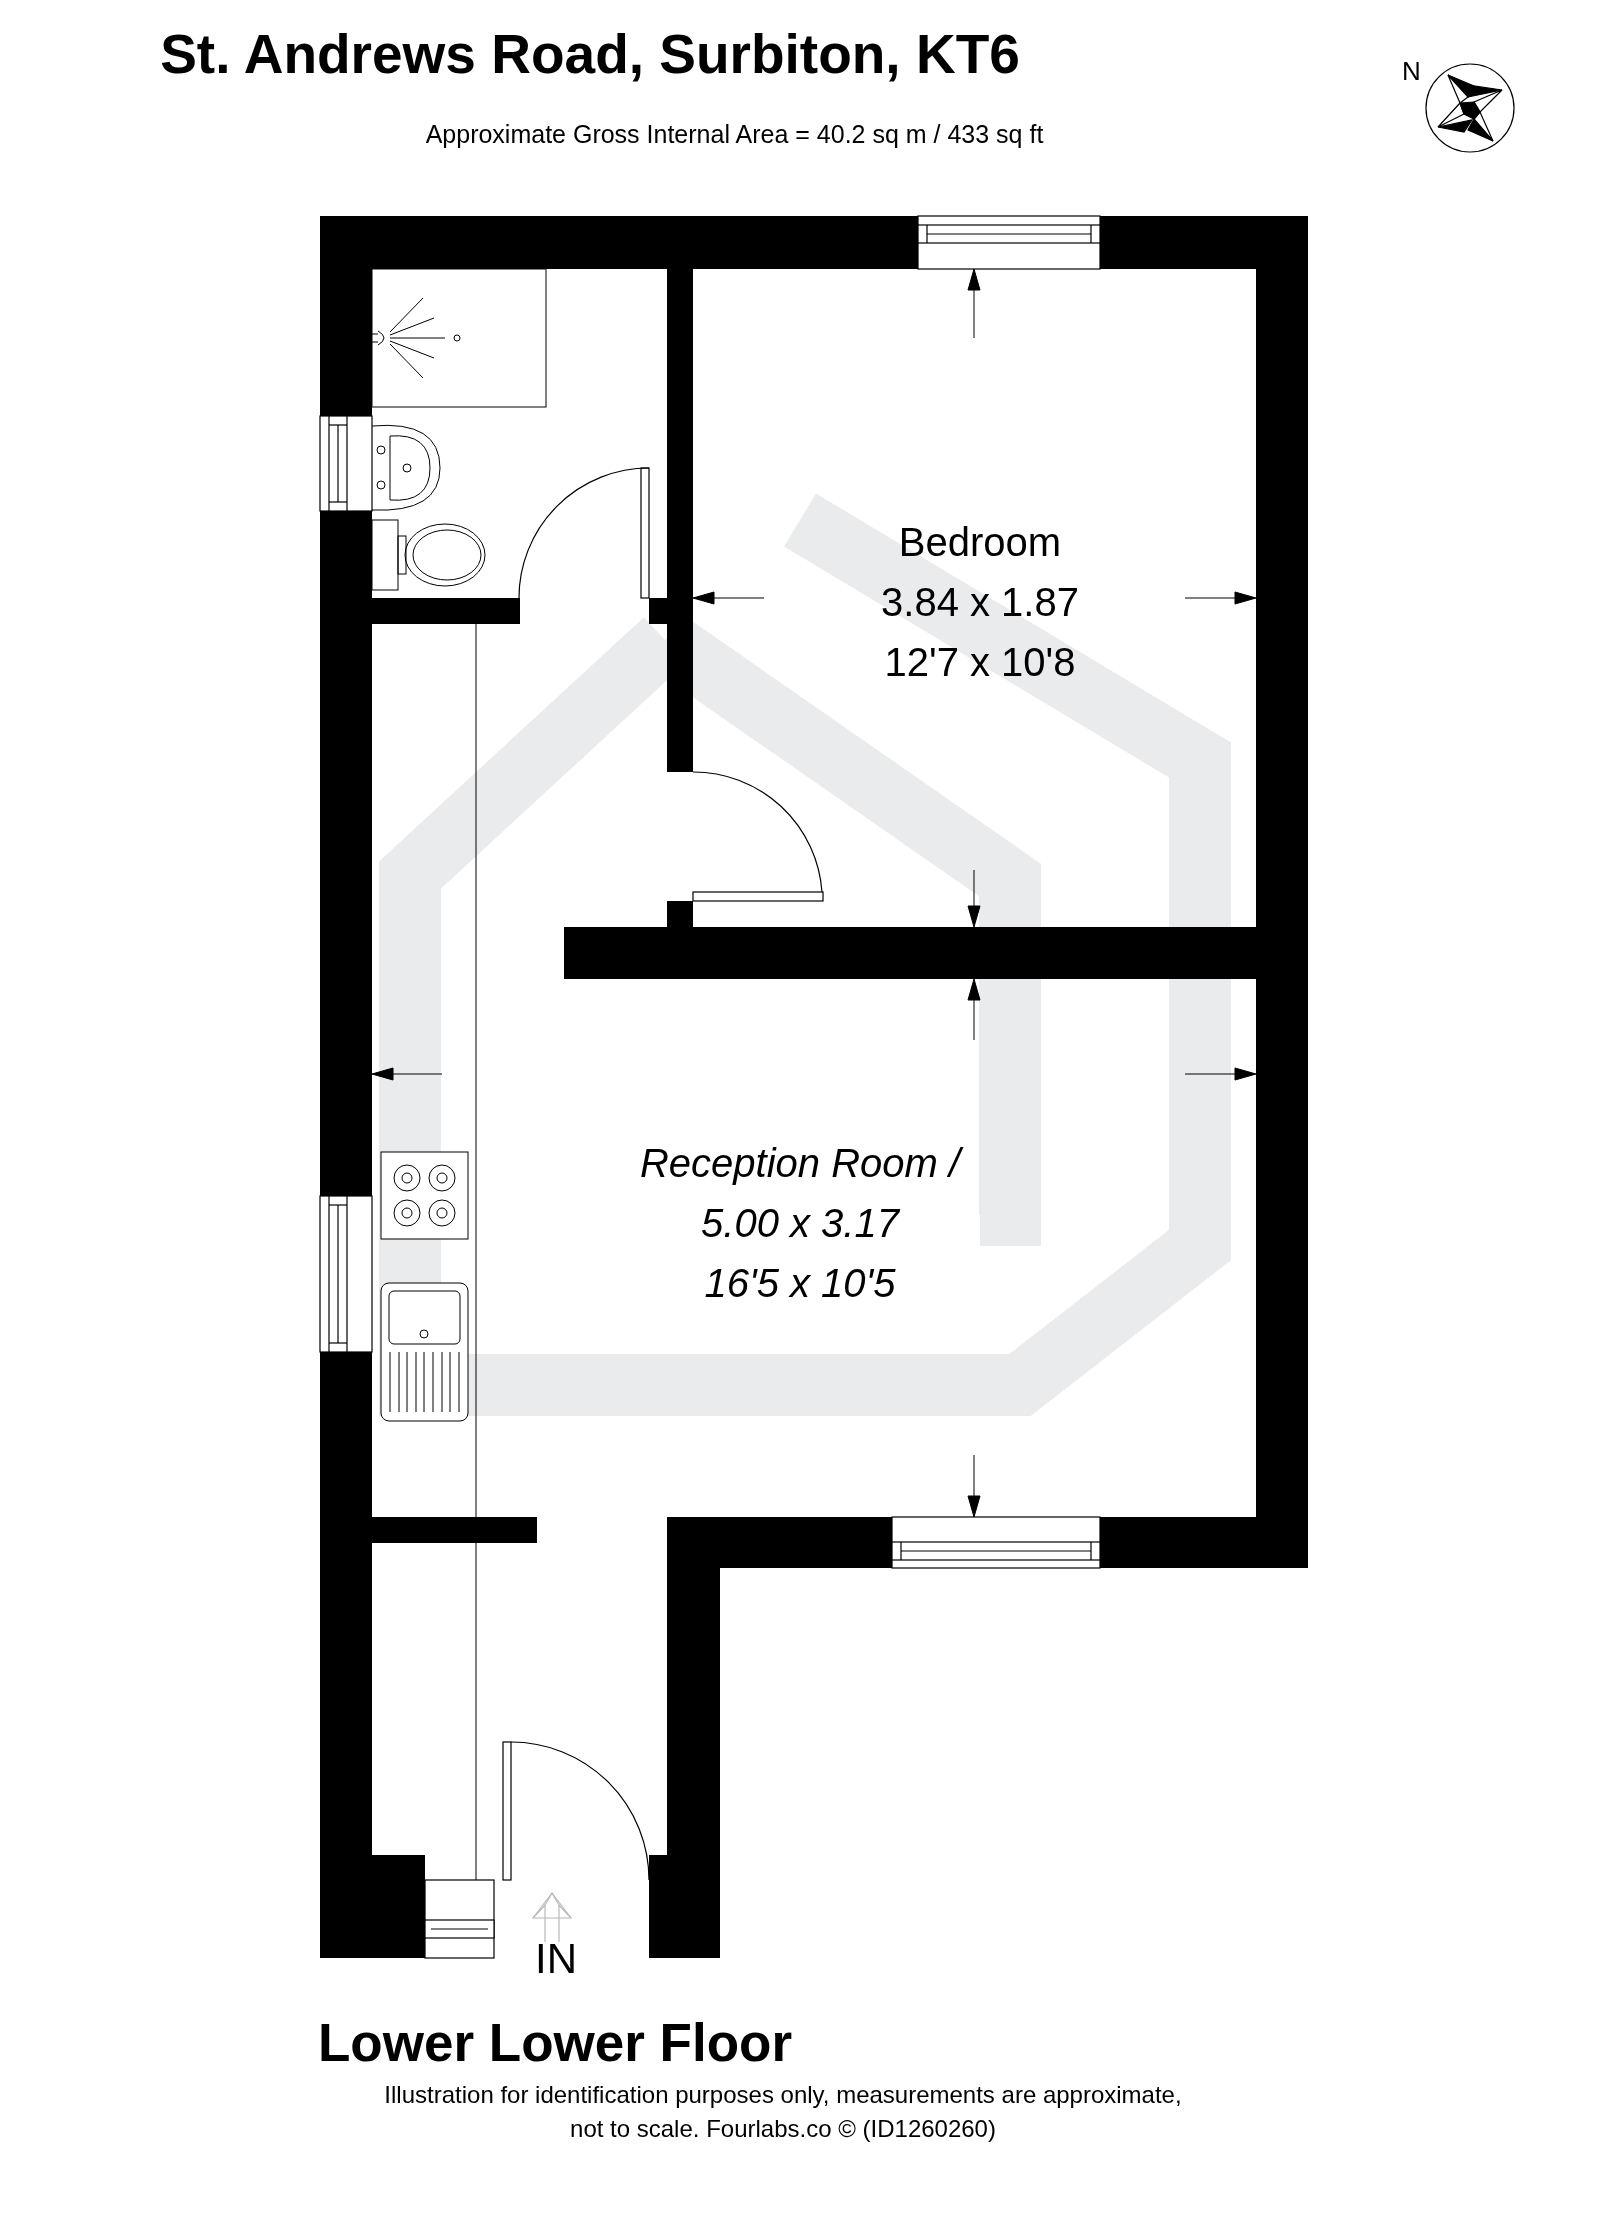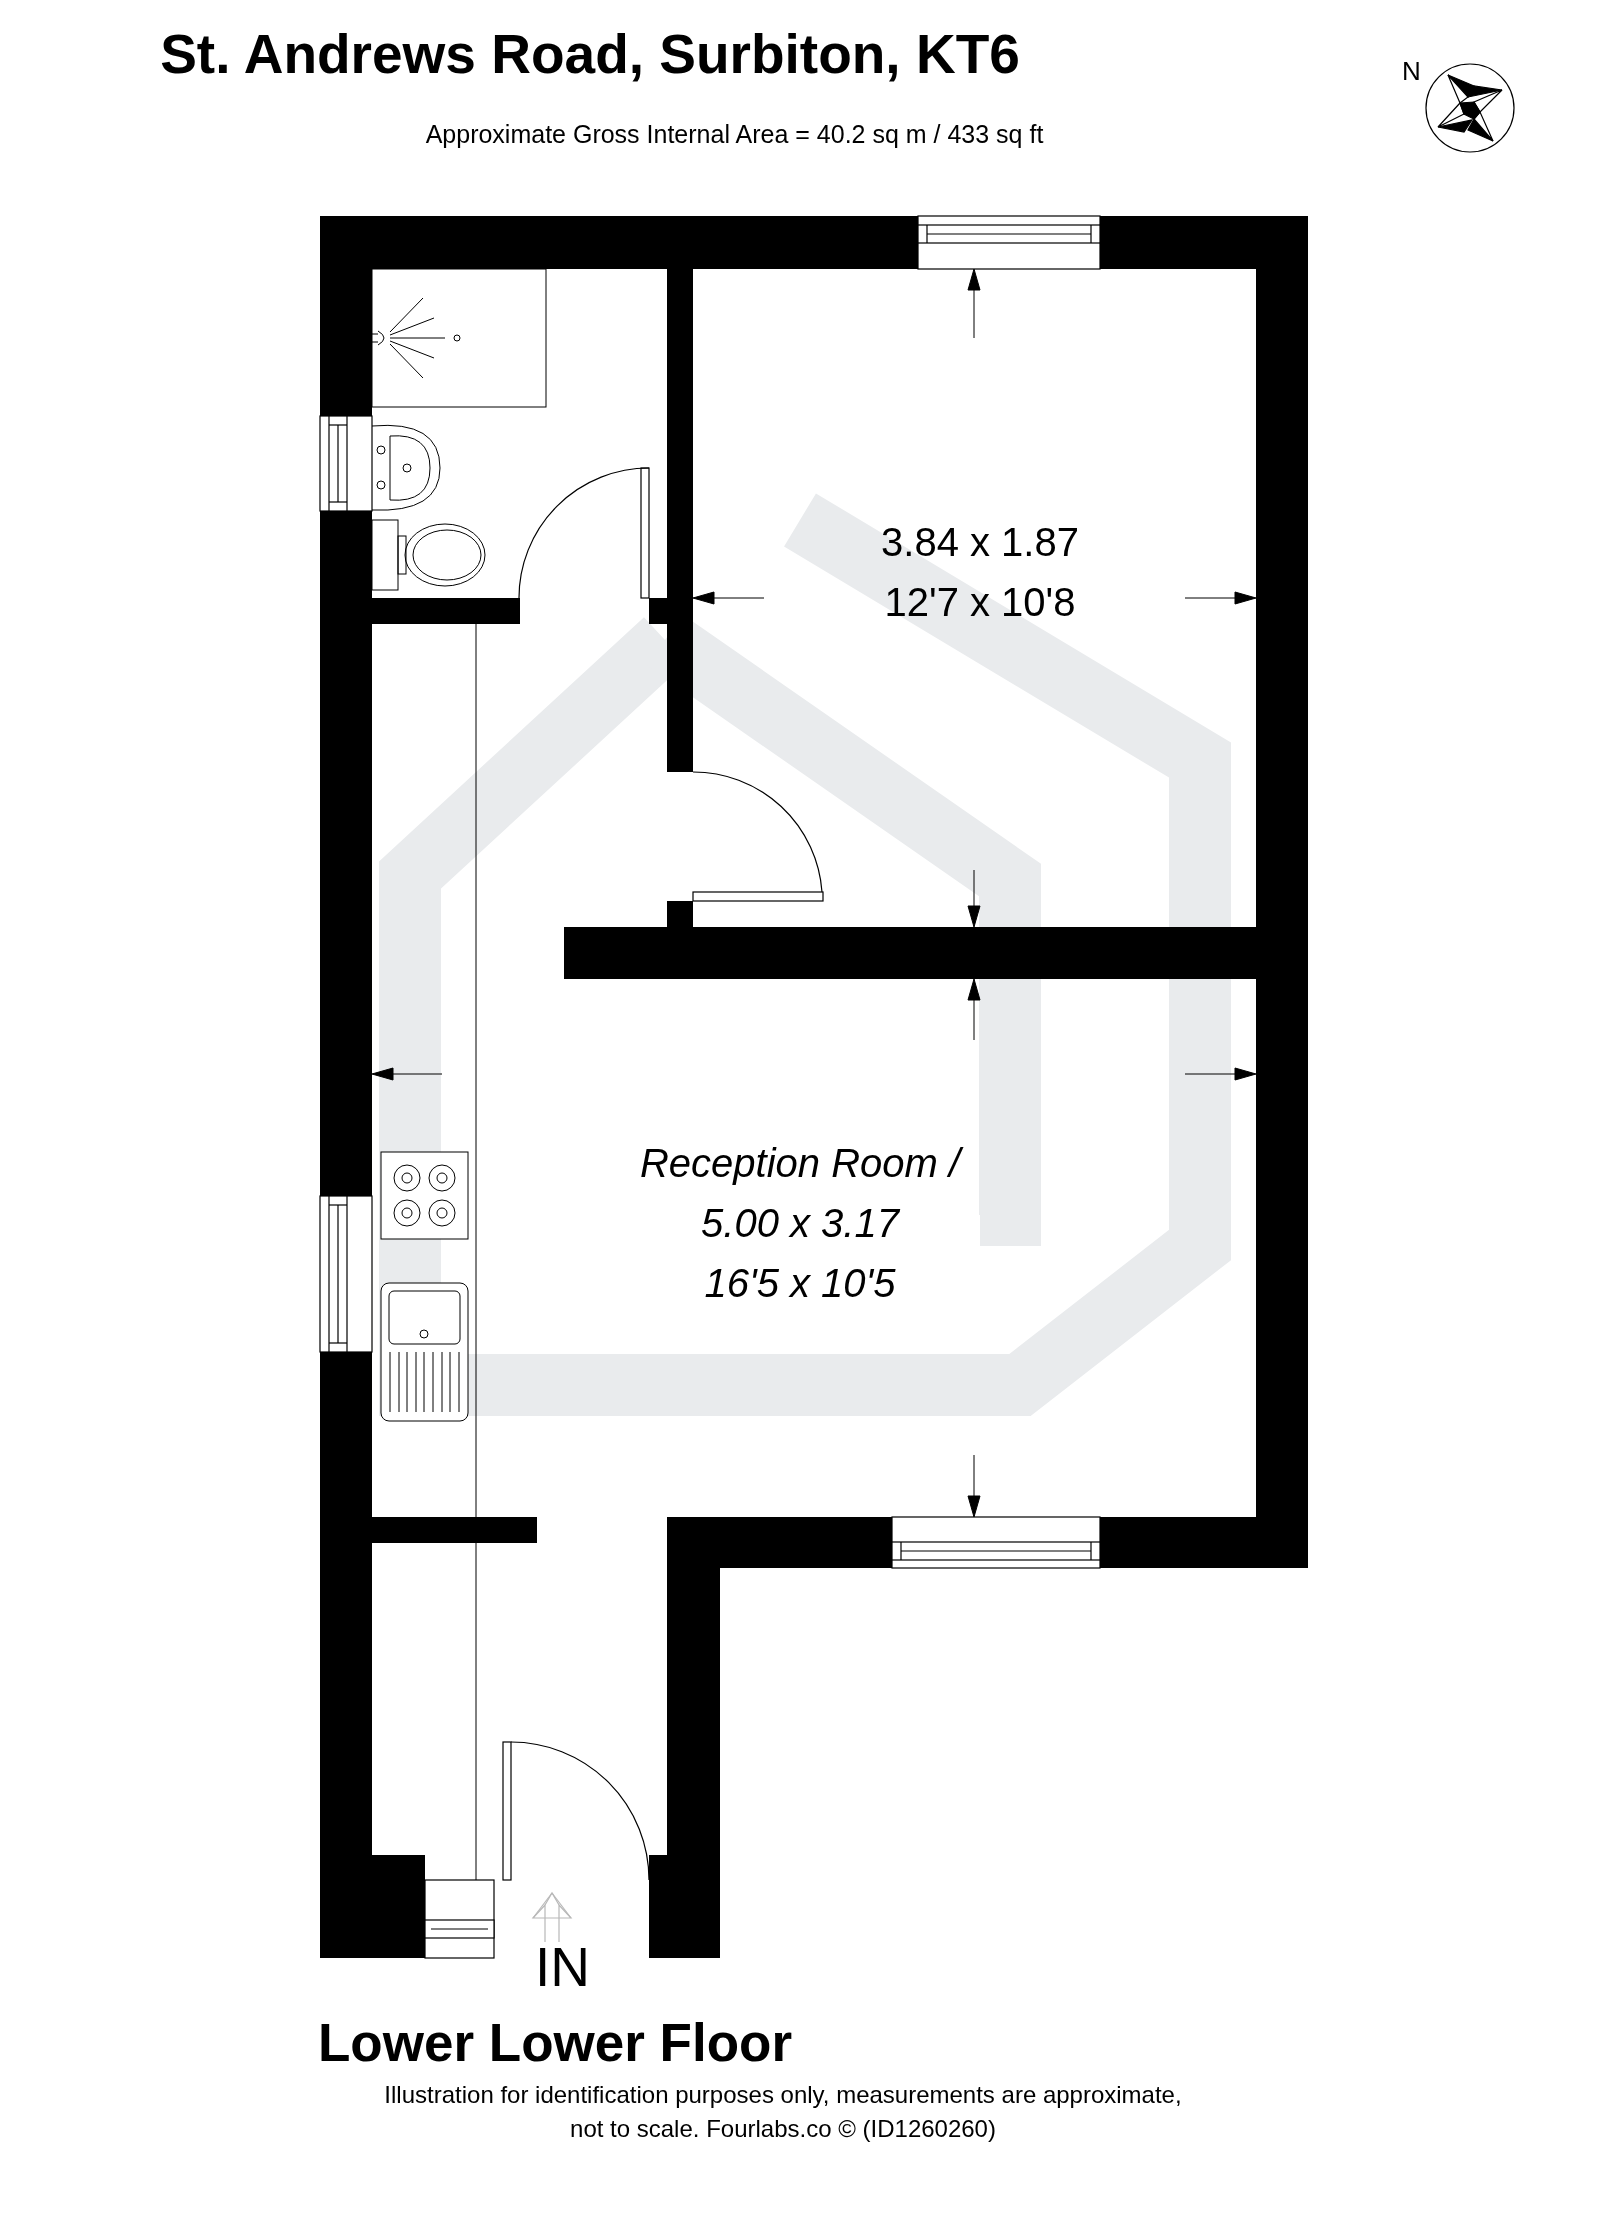--- a/index.html
+++ b/index.html
@@ -7,21 +7,21 @@
          font-family: "Liberation Sans", "DejaVu Sans", sans-serif; color: #000; }
   .title { position: absolute; left: 0; width: 1288px; top: 22px; text-align: center;
            font-weight: bold; font-size: 55px; letter-spacing: 0px; }
   .title span { display: inline-block; margin-left: -108px; }
   .subtitle { position: absolute; left: 0; width: 1595px; top: 120px; text-align: center;
               font-size: 25px; }
   .subtitle span { display: inline-block; margin-left: -126px; }
   .compass { position: absolute; left: 1402px; top: 50px; width: 130px; height: 110px; }
   .plan { position: absolute; left: 0; top: 0; width: 1600px; height: 2217px; }
   .room-label { position: absolute; text-align: center; font-size: 40px; line-height: 60px; }
-  .in-label { position: absolute; left: 535px; top: 1935px; font-size: 55px; }
+  .in-label { position: absolute; left: 535px; top: 1935px; font-size: 42px; }
   .floor-label { position: absolute; left: 318px; top: 2012px; font-weight: bold; font-size: 53px; }
   .footer { position: absolute; left: 0; width: 1580px; top: 2078px; text-align: center;
             font-size: 24px; line-height: 34px; }
   .footer div { margin-left: -14px; }
 </style>
 </head>
 <body>
 
 <div class="title"><span>St. Andrews Road, Surbiton, KT6</span></div>
 <div class="subtitle"><span>Approximate Gross Internal Area = 40.2 sq m / 433 sq ft</span></div>
@@ -209,20 +209,21 @@
 
   <g fill="none" stroke="#b8b8b8" stroke-width="1.2">
     <polyline points="545,1942 545,1905 533,1918 571,1918 559,1905 559,1942"></polyline>
     <path d="M 545 1905 L 552 1893 L 559 1905"></path>
     <line x1="533" y1="1918" x2="552" y2="1893"></line>
     <line x1="571" y1="1918" x2="552" y2="1893"></line>
   </g>
 </svg>
 
 <div class="room-label" style="left: 820px; top: 512px; width: 320px;">
+  <div>Bedroom</div>
   <div>3.84 x 1.87</div>
   <div>12'7 x 10'8</div>
 </div>
 
 <div class="room-label" style="left: 570px; top: 1133px; width: 460px; font-style: italic;">
   <div>Reception Room /</div>
   <div>5.00 x 3.17</div>
   <div>16'5 x 10'5</div>
 </div>
 

